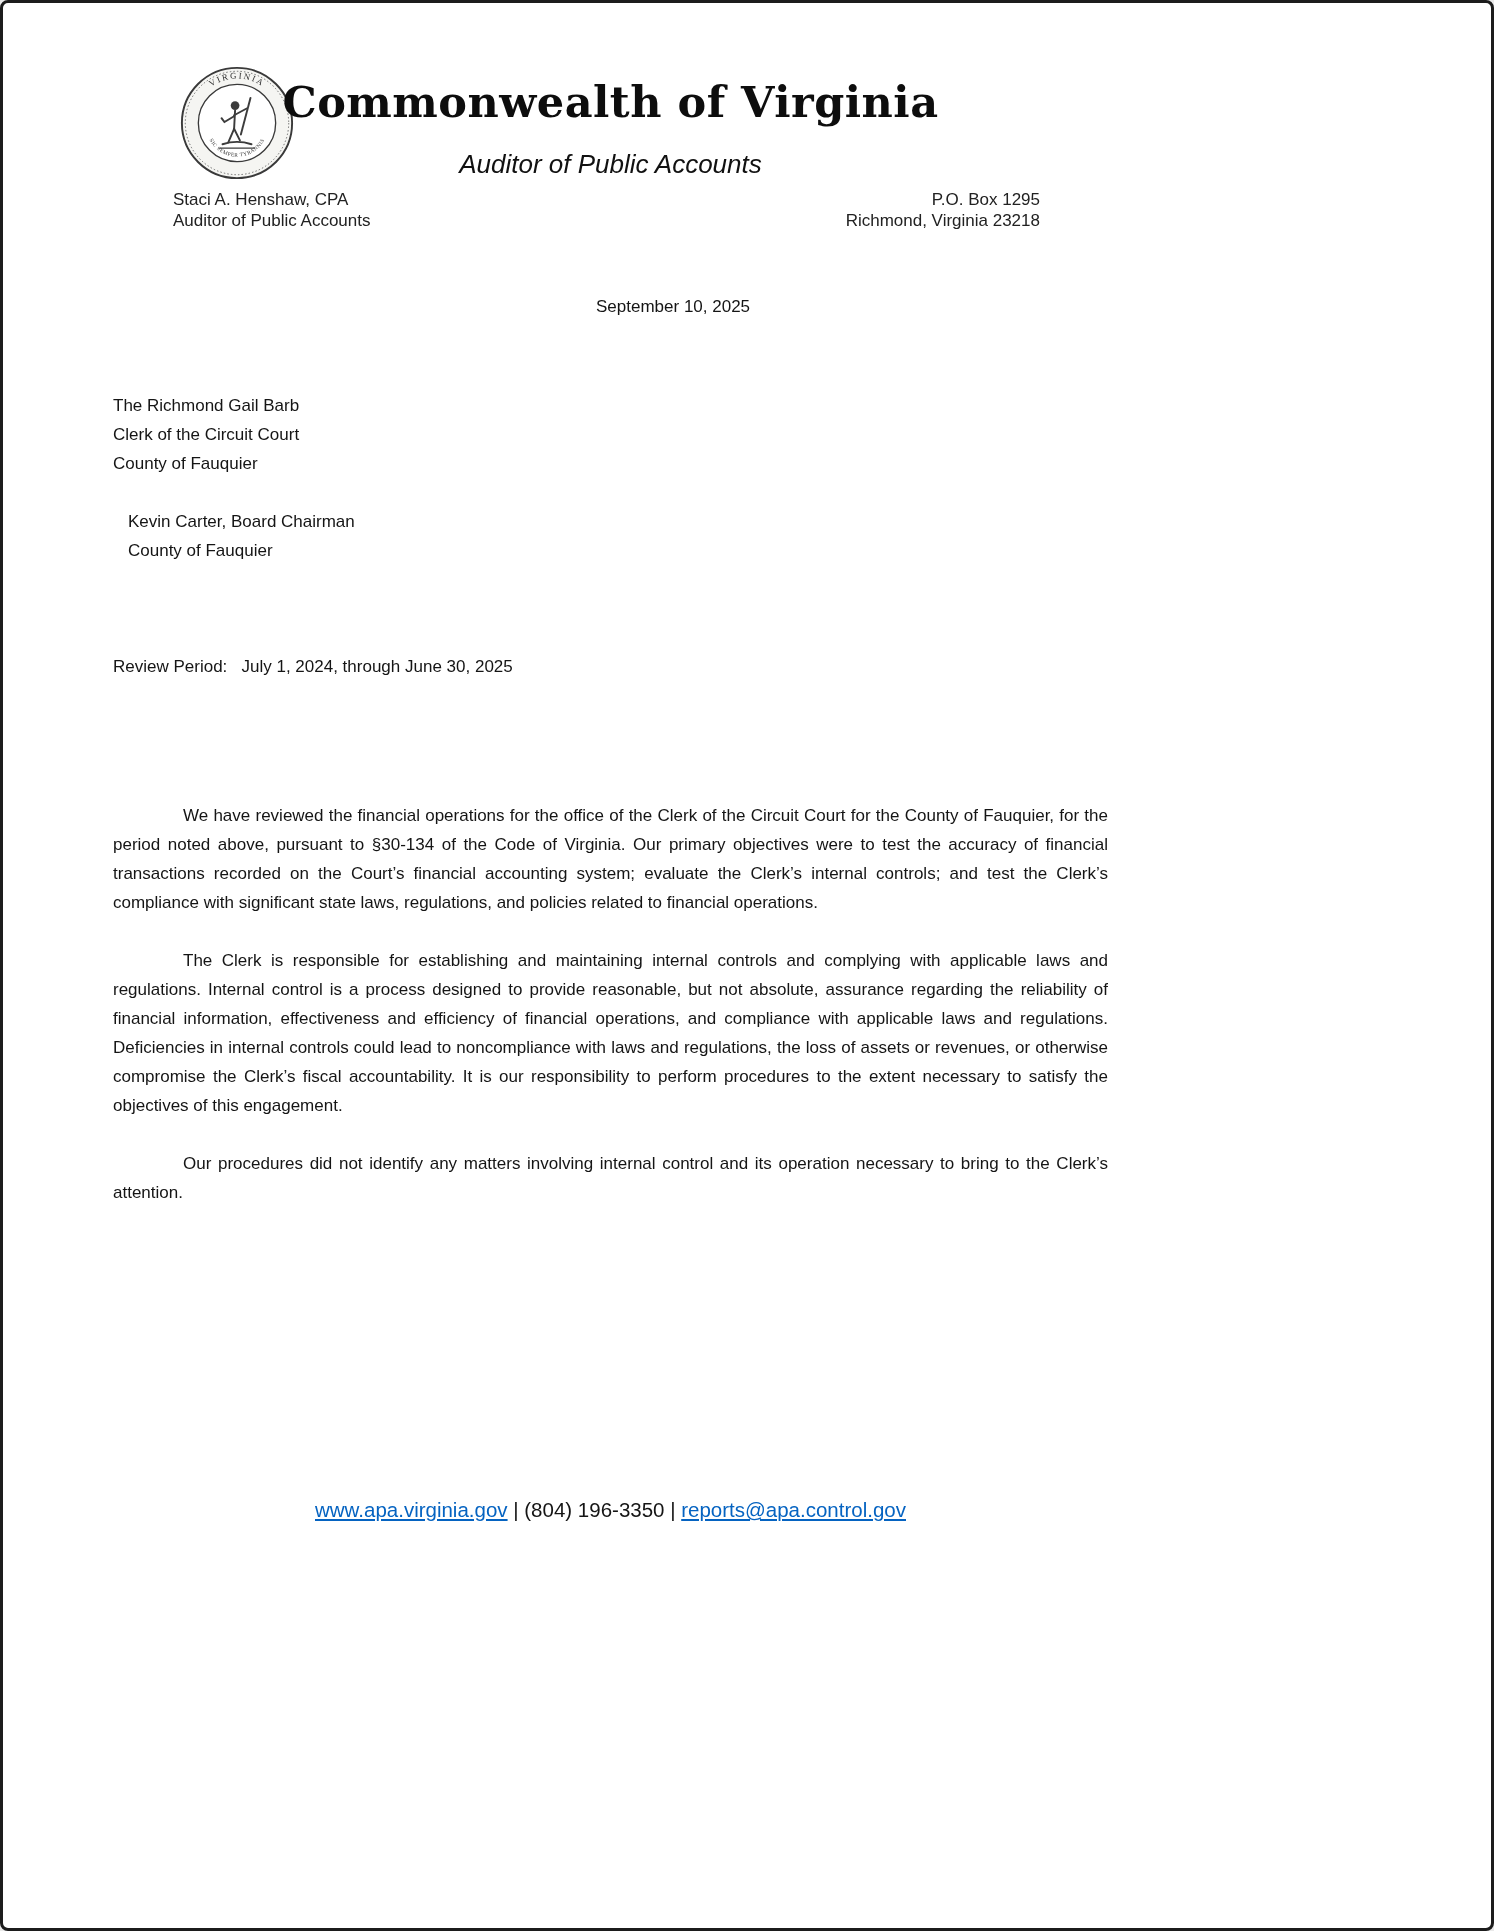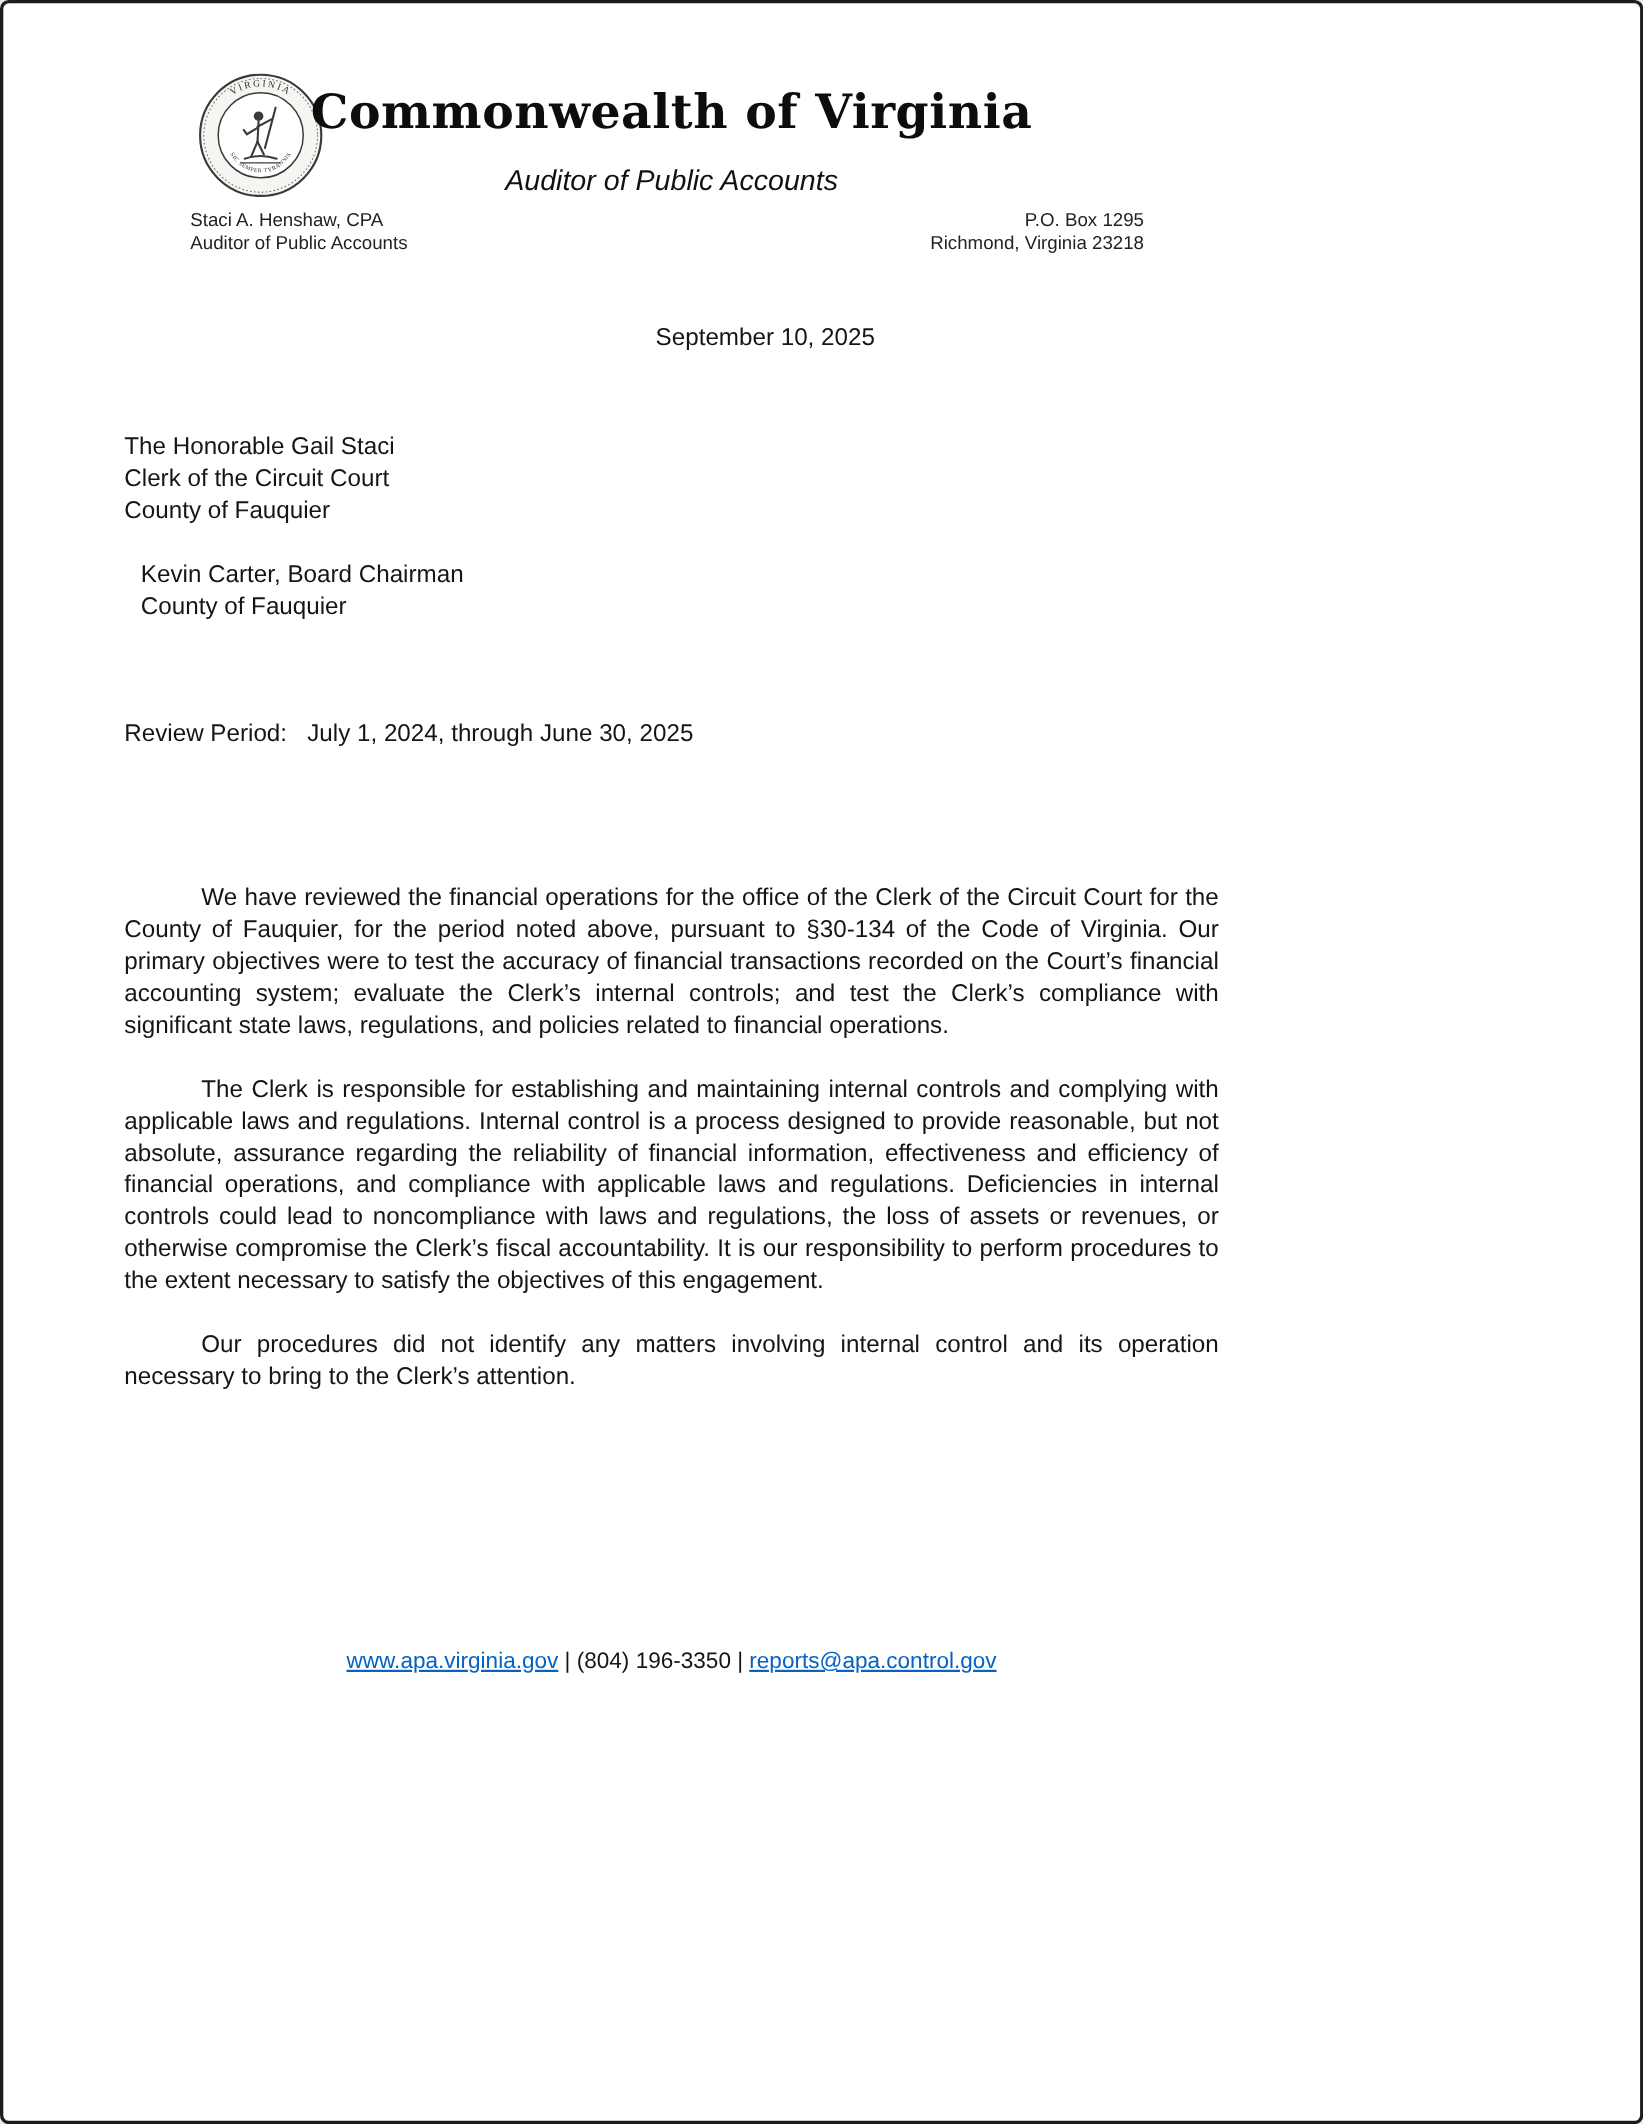--- a/index.html
+++ b/index.html
@@ -70,21 +70,21 @@
     line-height: 21px;
     color: #222222;
   }
 
   
   .letter-body {
     position: absolute;
     left: 110px;
     top: 285px;
     width: 995px;
-    font-size: 22px;
+    font-size: 17px;
     line-height: 29px;
     color: #151515;
   }
   .date-line {
     margin: 4px 0 0 483px;
   }
   .recipient-block-1 { margin-top: 70px; }
   .recipient-block-2 { margin-top: 29px; margin-left: 15px; }
   .review-block { margin-top: 29px; white-space: pre-wrap; }
   .paragraphs p {
@@ -156,21 +156,21 @@
   <div class="addr-block">
     <div>P.O. Box 1295</div>
     <div>Richmond, Virginia 23218</div>
   </div>
 
   <div class="letter-body">
 
     <div class="date-line">September 10, 2025</div>
 
     <div class="recipient-block-1">
-      <div>The Honorable Gail Staci</div>
+      <div>The Richmond Gail Barb</div>
       <div>Clerk of the Circuit Court</div>
       <div>County of Fauquier</div>
     </div>
 
     <div class="recipient-block-2">
       <div>Kevin Carter, Board Chairman</div>
       <div>County of Fauquier</div>
     </div>
 
     <div class="review-block">

